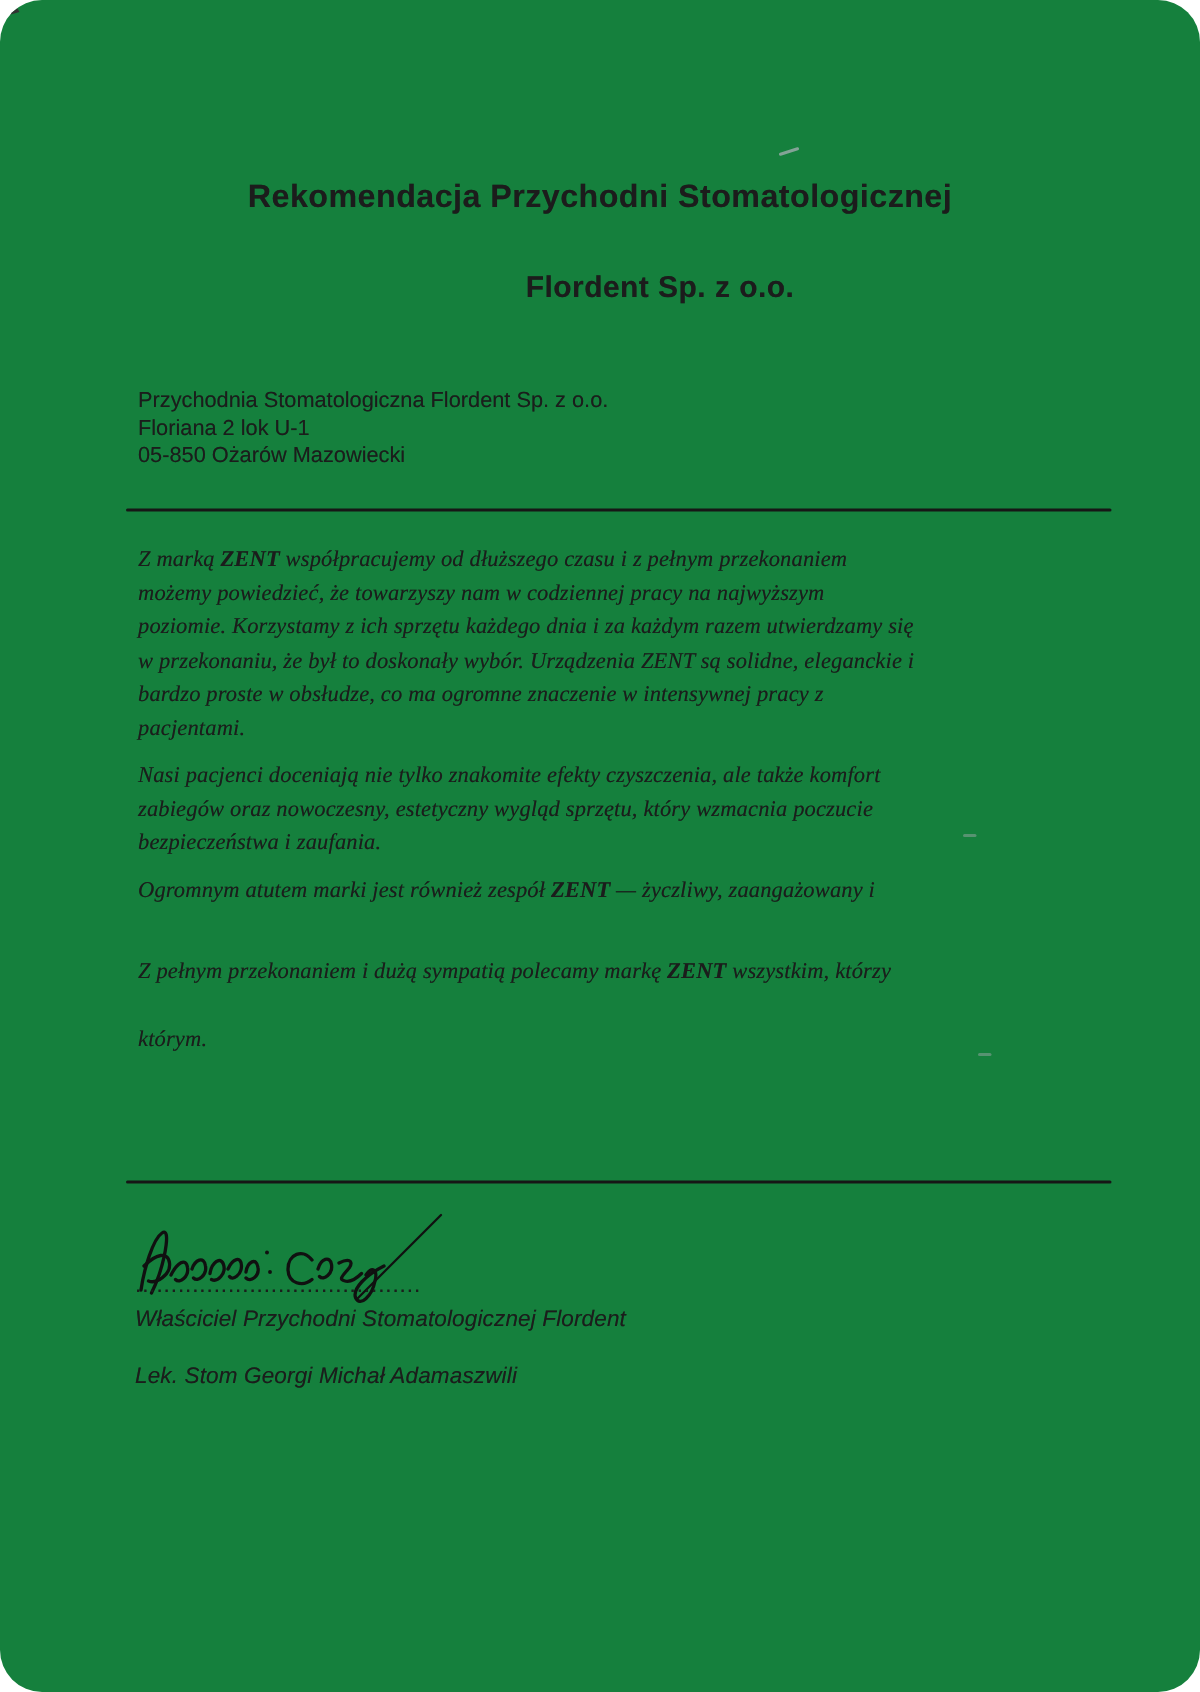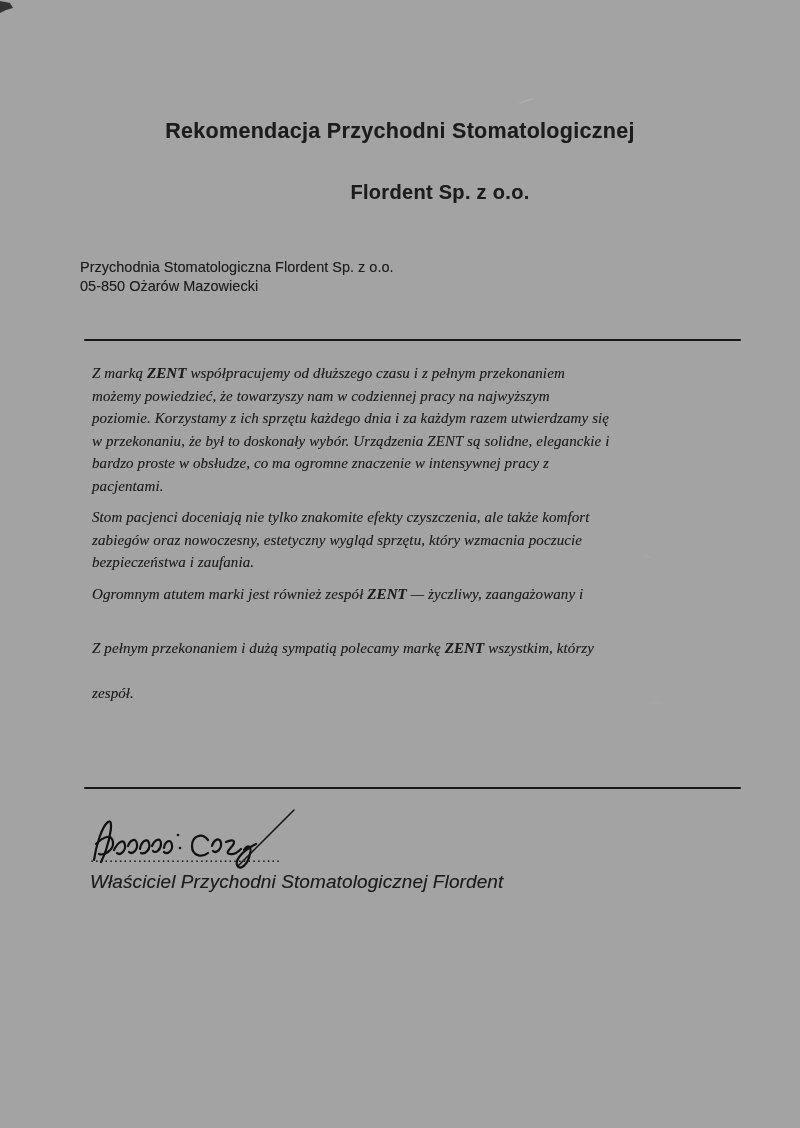--- a/index.html
+++ b/index.html
@@ -29,21 +29,21 @@
     top: 181px; left: 0; width: 800px;
     text-align: center;
     font-size: 20px;
     font-weight: 700;
     letter-spacing: 0.3px;
     padding-left: 40px;
   }
 
   
   .address {
-    left: 80px; top: 258px;
+    left: 92px; top: 258px;
     font-size: 14.5px;
     line-height: 18.5px;
     font-style: normal;
   }
 
   
   .rule {
     left: 84px; width: 657px; height: 2px;
     background: #161616;
     border-radius: 1px;
@@ -68,21 +68,21 @@
   .sig-dots {
     left: 90px; top: 848px;
     font-size: 15px;
     letter-spacing: 0.6px;
     font-style: normal;
     color: #1c1c1c;
   }
   .sig-role {
     left: 90px; top: 871px;
     font-style: italic;
-    font-size: 19px;
+    font-size: 15px;
     letter-spacing: 0.1px;
   }
   .sig-name {
     left: 90px; top: 909px;
     font-style: italic;
     font-size: 15px;
     letter-spacing: 0.1px;
   }
 
   
@@ -94,43 +94,44 @@
     opacity: 0.7;
     border-radius: 1px;
   }
   .speck { height: 2px; background: #a8aab2; opacity: 0.45; border-radius: 1px; }
   .speck-1 { left: 642px; top: 556px; width: 9px; }
   .speck-2 { left: 652px; top: 702px; width: 9px; }
 </style>
 </head>
 <body>
 
-<div id="page" style="background: #a3a3a3; color: rgb(28, 28, 28);">
+<div id="page" style="background: #15803d; color: rgb(28, 28, 28); border-radius: 28px;">
 
   <svg class="abs corner-mark" width="18" height="16" viewBox="0 0 18 16" aria-hidden="true">
     <polygon points="0,1 10,3 13,8 6,10 0,13" fill="#333333"></polygon>
   </svg>
 
   <div class="abs smudge"></div>
 
   <div class="abs doc-title">Rekomendacja Przychodni Stomatologicznej</div>
   <div class="abs doc-subtitle">Flordent Sp. z o.o.</div>
 
   <div class="abs address">
     <div>Przychodnia Stomatologiczna Flordent Sp. z o.o.</div>
+    <div>Floriana 2 lok U-1</div>
     <div>05-850 Ożarów Mazowiecki</div>
   </div>
 
   <div class="abs rule rule-top"></div>
 
   <div class="abs letter-body">
       <p><span>Z marką </span><span class="b">ZENT</span><span> współpracujemy od dłuższego czasu i z pełnym przekonaniem</span><br><span>możemy powiedzieć, że towarzyszy nam w codziennej pracy na najwyższym</span><br><span>poziomie. Korzystamy z ich sprzętu każdego dnia i za każdym razem utwierdzamy się</span><br><span>w przekonaniu, że był to doskonały wybór. Urządzenia ZENT są solidne, eleganckie i</span><br><span>bardzo proste w obsłudze, co ma ogromne znaczenie w intensywnej pracy z</span><br><span>pacjentami.</span></p>
-      <p><span>Stom pacjenci doceniają nie tylko znakomite efekty czyszczenia, ale także komfort</span><br><span>zabiegów oraz nowoczesny, estetyczny wygląd sprzętu, który wzmacnia poczucie</span><br><span>bezpieczeństwa i zaufania.</span></p>
+      <p><span>Nasi pacjenci doceniają nie tylko znakomite efekty czyszczenia, ale także komfort</span><br><span>zabiegów oraz nowoczesny, estetyczny wygląd sprzętu, który wzmacnia poczucie</span><br><span>bezpieczeństwa i zaufania.</span></p>
       <p><span>Ogromnym atutem marki jest również zespół </span><span class="b">ZENT</span><span> — życzliwy, zaangażowany i</span><br><br></p>
-      <p><span>Z pełnym przekonaniem i dużą sympatią polecamy markę </span><span class="b">ZENT</span><span> wszystkim, którzy</span><br><br><span>zespół.</span></p>
+      <p><span>Z pełnym przekonaniem i dużą sympatią polecamy markę </span><span class="b">ZENT</span><span> wszystkim, którzy</span><br><br><span>którym.</span></p>
     </div>
 
   <div class="abs speck speck-1"></div>
   <div class="abs speck speck-2"></div>
 
   <div class="abs rule rule-bottom"></div>
 
   <svg class="abs sig-svg" width="228" height="74" viewBox="0 0 228 74" aria-hidden="true">
     <g fill="none" stroke="#101010" stroke-width="2.2" stroke-linecap="round" stroke-linejoin="round">
       <path d="M8 56 C10 42 16 22 22 18 C28 14 24 34 20 46 C18 52 16 56 15 58"></path>
@@ -146,14 +147,15 @@
       <path d="M126 42 C128 35 134 33 135 39 C136 45 130 50 127 47"></path>
       <path d="M140 38 C146 35 150 36 147 41 C143 46 139 49 144 50 C148 51 152 48 155 45"></path>
       <path d="M158 46 C162 40 166 42 164 50 C162 60 154 68 151 61 C149 55 158 46 170 40"></path>
       <path d="M152 62 L208 6" stroke-width="1.5"></path>
     </g>
   </svg>
 
   <div class="abs sig-dots">........................................</div>
 
   <div class="abs sig-role">Właściciel Przychodni Stomatologicznej Flordent</div>
+  <div class="abs sig-name">Lek. Stom Georgi Michał Adamaszwili</div>
 
 </div>
 
 </body></html>

